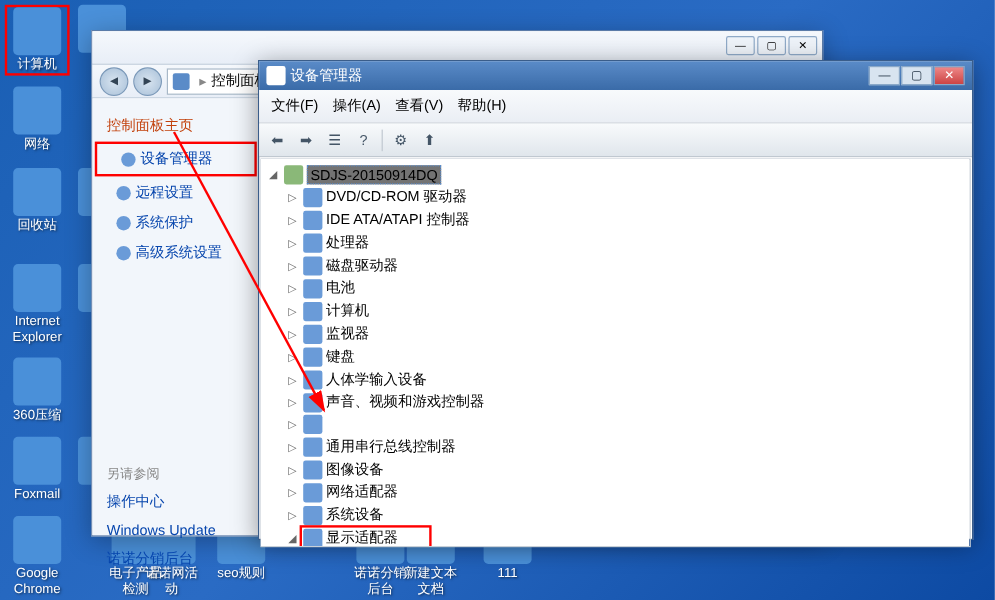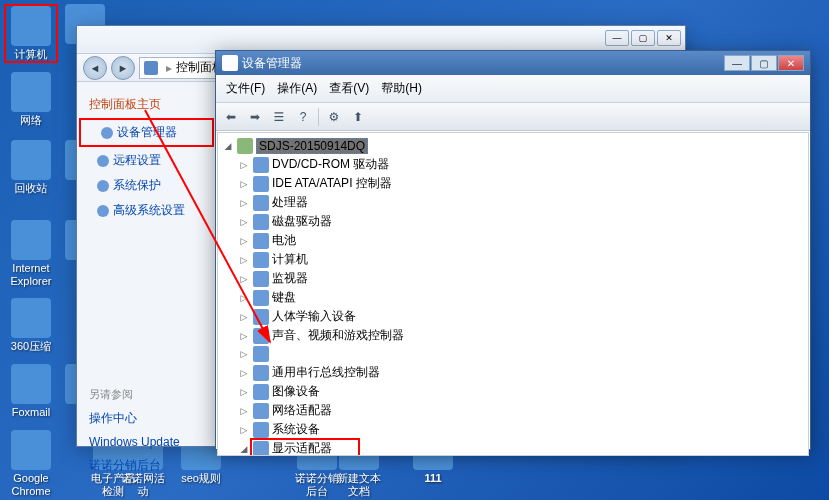--- a/index.html
+++ b/index.html
@@ -114,21 +114,21 @@
       <div class="lbl">seo规则</div>
     </div>
     <div class="di" style="left: 290px; top: 430px;">
       <div class="ic"></div>
       <div class="lbl">诺诺分销后台</div>
     </div>
     <div class="di" style="left: 332px; top: 430px;">
       <div class="ic"></div>
       <div class="lbl">新建文本文档</div>
     </div>
-    <div class="di" style="left: 406px; top: 430px; font-weight: bold;">
+    <div class="di" style="left: 396px; top: 430px;">
       <div class="ic"></div>
       <div class="lbl">111</div>
     </div>
   </div>
 
 <div class="cpwin">
   <div class="cp-ttl">
     <div class="cp-ctrl">
       <span>—</span>
       <span>▢</span>

